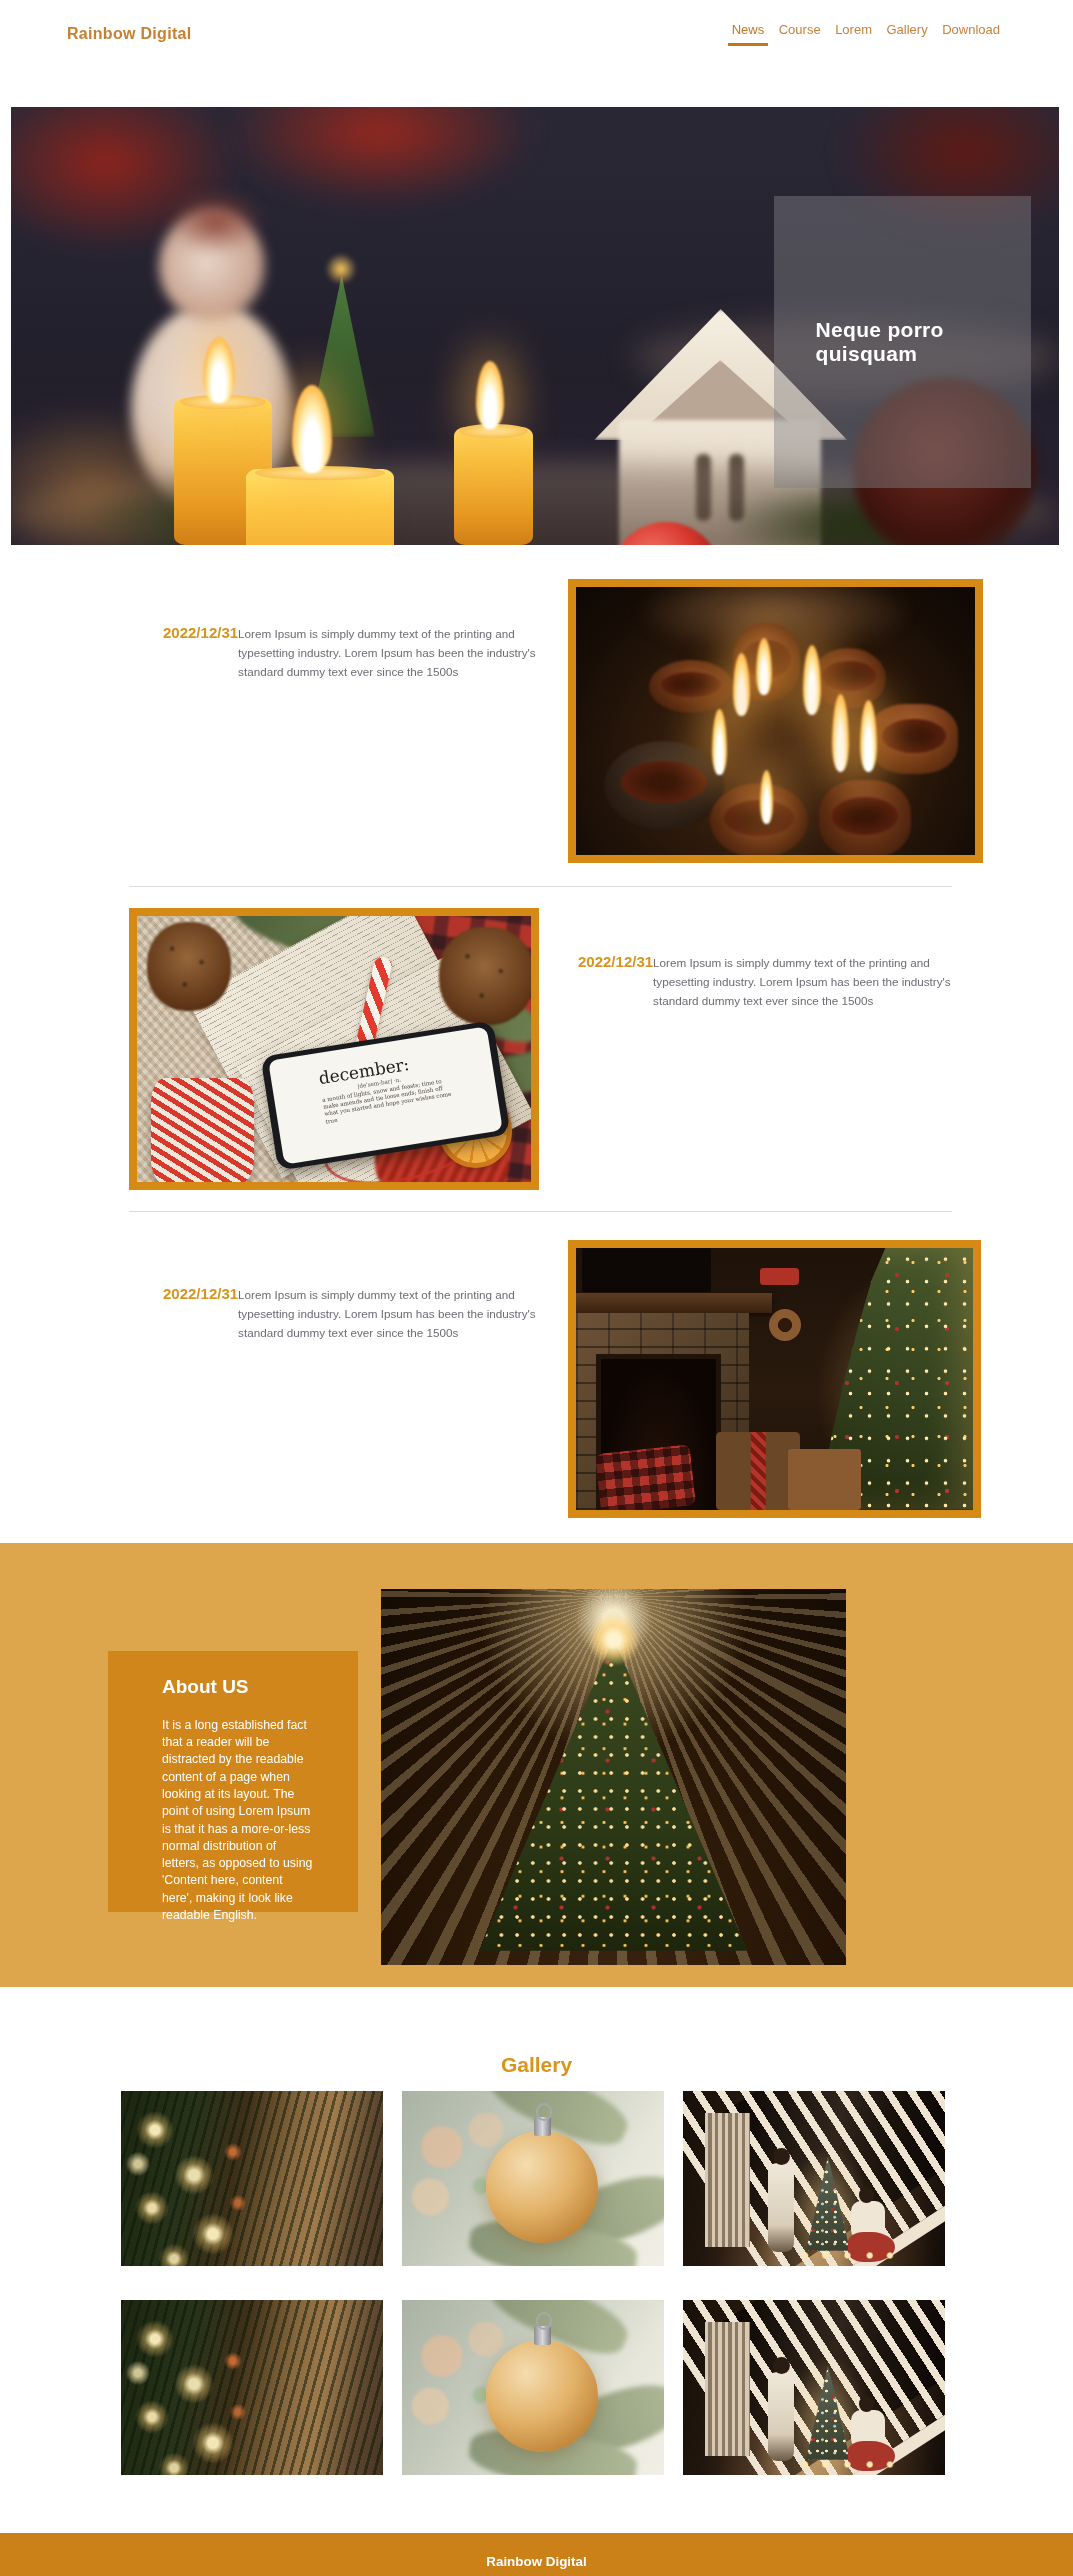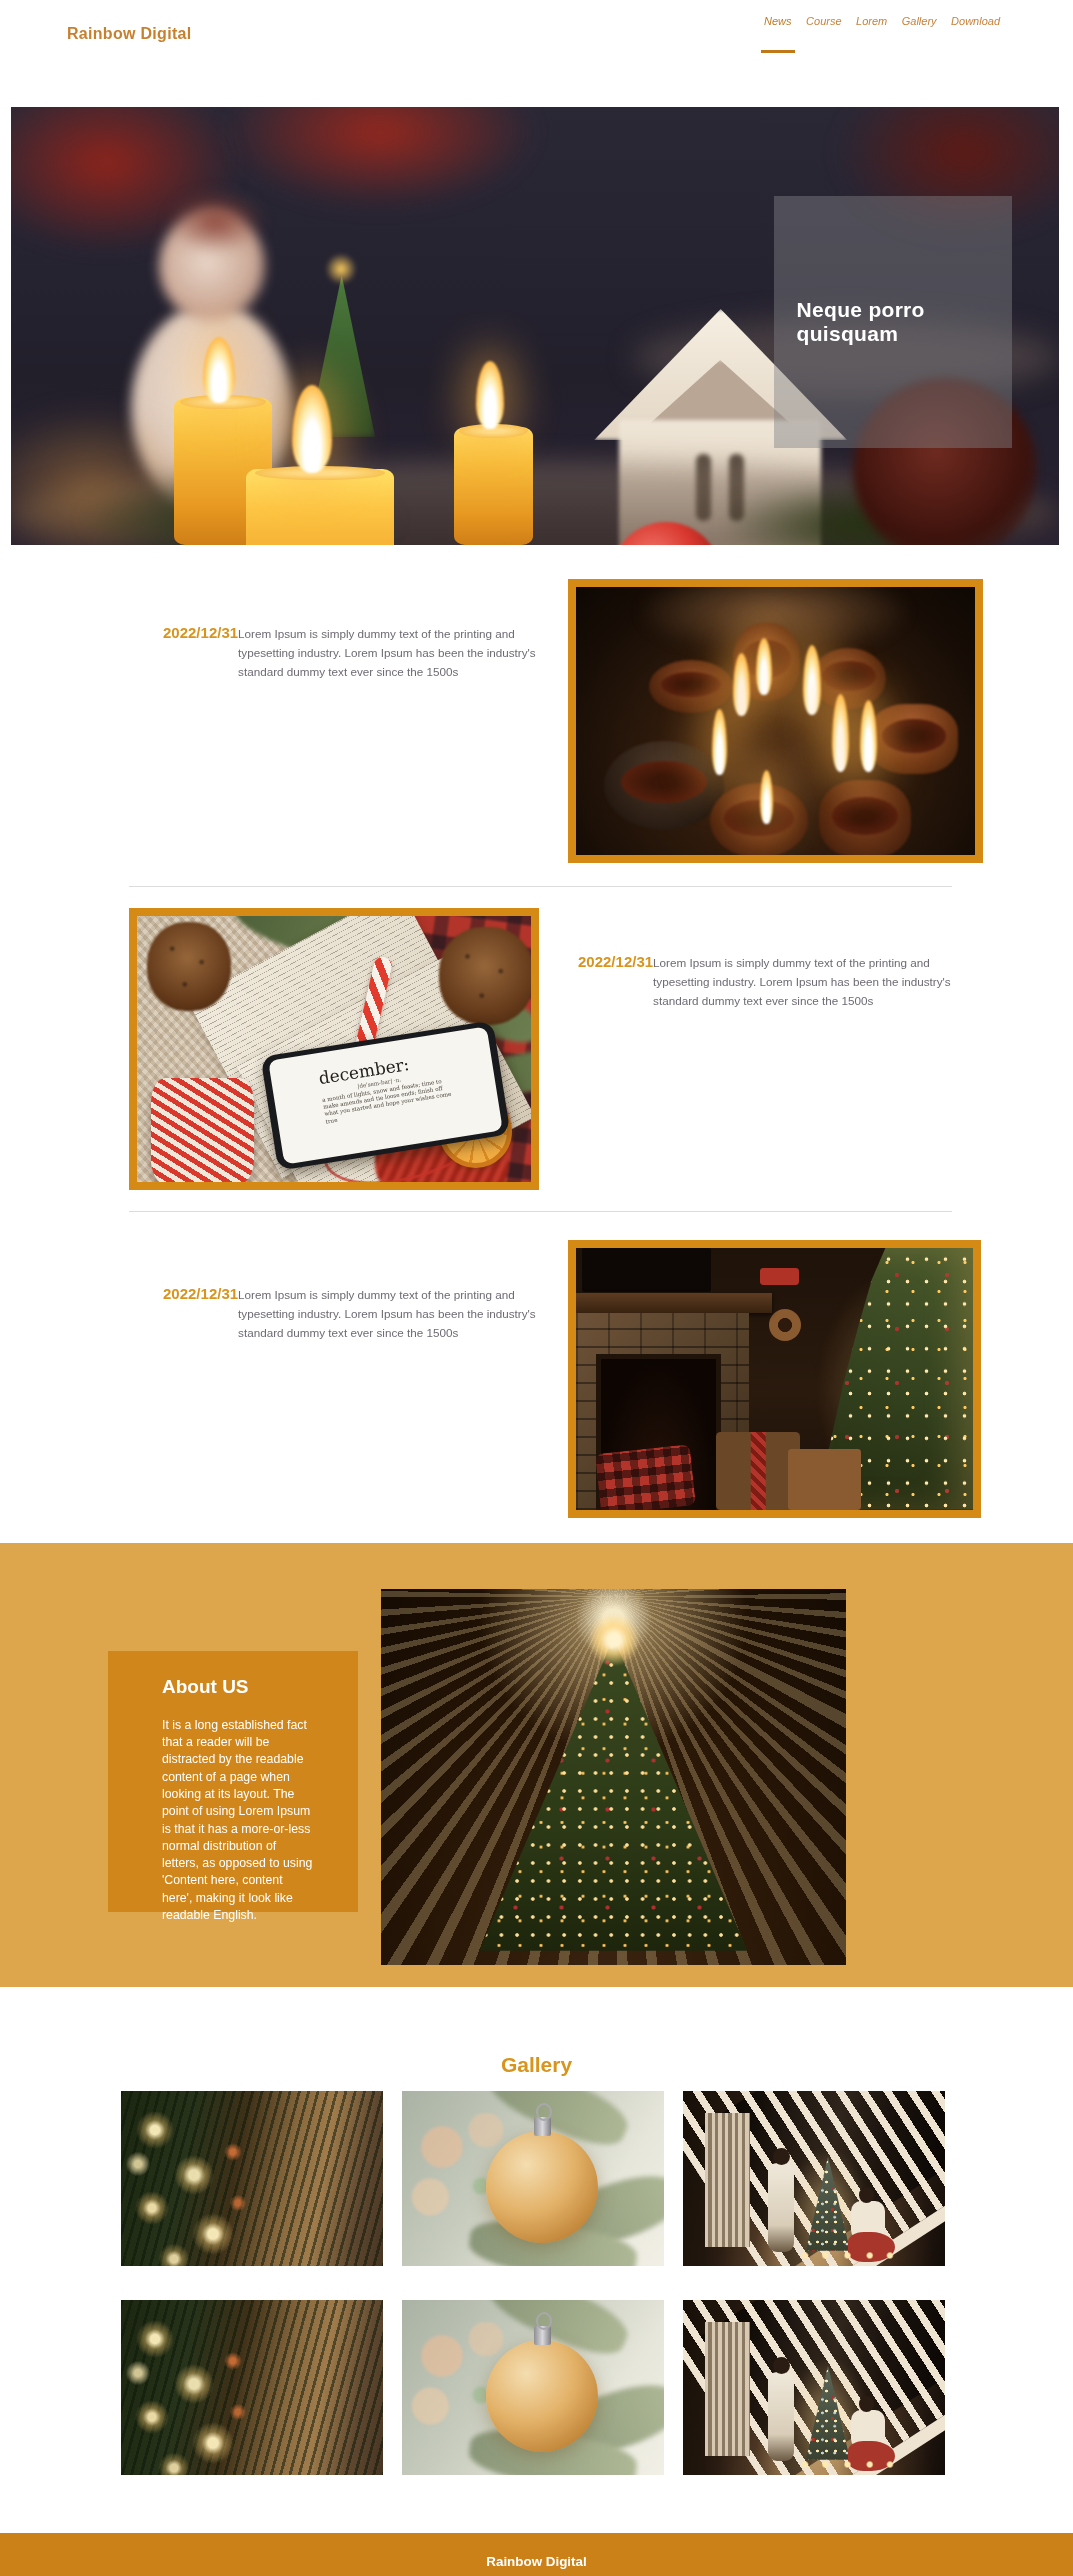--- a/index.html
+++ b/index.html
@@ -4,21 +4,21 @@
 <style>
   html,body{margin:0;padding:0;background:#fff;}
   body{width:1073px;font-family:"Liberation Sans", sans-serif;color:#333;}
   .abs{position:absolute;}
 
   
   .site-header{height:67px;display:flex;align-items:center;justify-content:space-between;
     padding:0 73px 0 67px;background:#fff;}
   .logo{font-size:16px;font-weight:bold;color:#c8802f;letter-spacing:0.3px;text-decoration:none;}
   .nav{display:flex;gap:14.5px;}
-  .nav a{font-size:11px;color:#c8823b;text-decoration:none;position:relative;padding-bottom:26px;font-style:italic;}
+  .nav a{font-size:13px;color:#c8823b;text-decoration:none;position:relative;padding-bottom:9px;}
   .nav a.active{color:#bf7a22;}
   .nav a.active::after{content:"";position:absolute;left:-3.4px;right:-3.4px;bottom:0;height:2.2px;background:#c07818;}
 
   
   .hero{position:relative;margin:40px 14px 0 11.2px;height:438px;overflow:hidden;
     background:linear-gradient(180deg,#2b2836 0%,#262331 38%,#221f2b 62%,#292231 100%);}
   .hero .blob{position:absolute;border-radius:50%;}
   .hb-red1{left:-39px;top:-34px;width:268px;height:179px;background:radial-gradient(ellipse,#8e241c 0%,rgba(90,20,16,0) 70%);filter:blur(10px);}
   .hb-red2{left:212px;top:-50px;width:313px;height:151px;background:radial-gradient(ellipse,#97281e 0%,rgba(90,20,16,0) 70%);filter:blur(11.2px);}
   .hb-red3{right:-34px;top:-39px;width:257px;height:168px;background:radial-gradient(ellipse,#5f1a14 0%,rgba(60,14,10,0) 70%);filter:blur(11.2px);}
@@ -49,22 +49,22 @@
     background:linear-gradient(180deg,#f6efe2,#e3d6c4);filter:blur(2.2px);}
   .hb-house-roof-in{left:616px;top:253px;width:186px;height:84px;clip-path:polygon(50% 0,100% 100%,0 100%);
     background:#b9a695;filter:blur(2.2px);}
   .hb-house{left:608px;top:313px;width:202px;height:151px;border-radius:4.5px;background:linear-gradient(180deg,#efe6d7 0%,#e2d2bf 60%,#cdb7a2 100%);filter:blur(2.2px);}
   .hb-house .win{position:absolute;top:34px;width:14.5px;height:67px;background:#564a3e;border-radius:6.7px;filter:blur(1.1px);}
   .hb-house .w1{left:77px;} .hb-house .w2{left:110px;}
   .hb-ball1{left:599px;top:415px;width:112px;height:112px;border-radius:50%;
     background:radial-gradient(circle at 38% 32%,#f2766a 0%,#d8372e 40%,#7e100c 85%);filter:blur(1.7px);}
   .hb-cone{right:22.4px;bottom:-17px;width:184px;height:184px;border-radius:50%;
     background:radial-gradient(circle at 45% 40%,#6e2a20 0%,#3c120c 60%,rgba(40,10,8,0) 90%);filter:blur(4.5px);}
-  .hero-overlay{position:absolute;left:763px;top:89px;width:238px;height:252px;
-    background:rgba(128,128,132,.45);display:flex;align-items:center;}
+  .hero-overlay{position:absolute;left:763px;top:89px;width:238px;height:292px;
+    background:rgba(128,128,132,.45);display:flex;align-items:center;padding-left:19px;}
   .hero-headline{color:#fff;font-size:21px;font-weight:bold;padding-left:22.4px;letter-spacing:0.3px;}
 
   
   .news-wrap{margin:34px 121px 0 129px;}
   .news-row{display:flex;height:285px;}
   .news-row.r2{height:282px;}
   .news-row.r3{height:279px;}
   .news-text{flex:1;display:flex;justify-content:center;padding-top:45px;}
   .news-text.pl{padding-left:34px;}
   .news-text.pr{padding-left:39px;}

